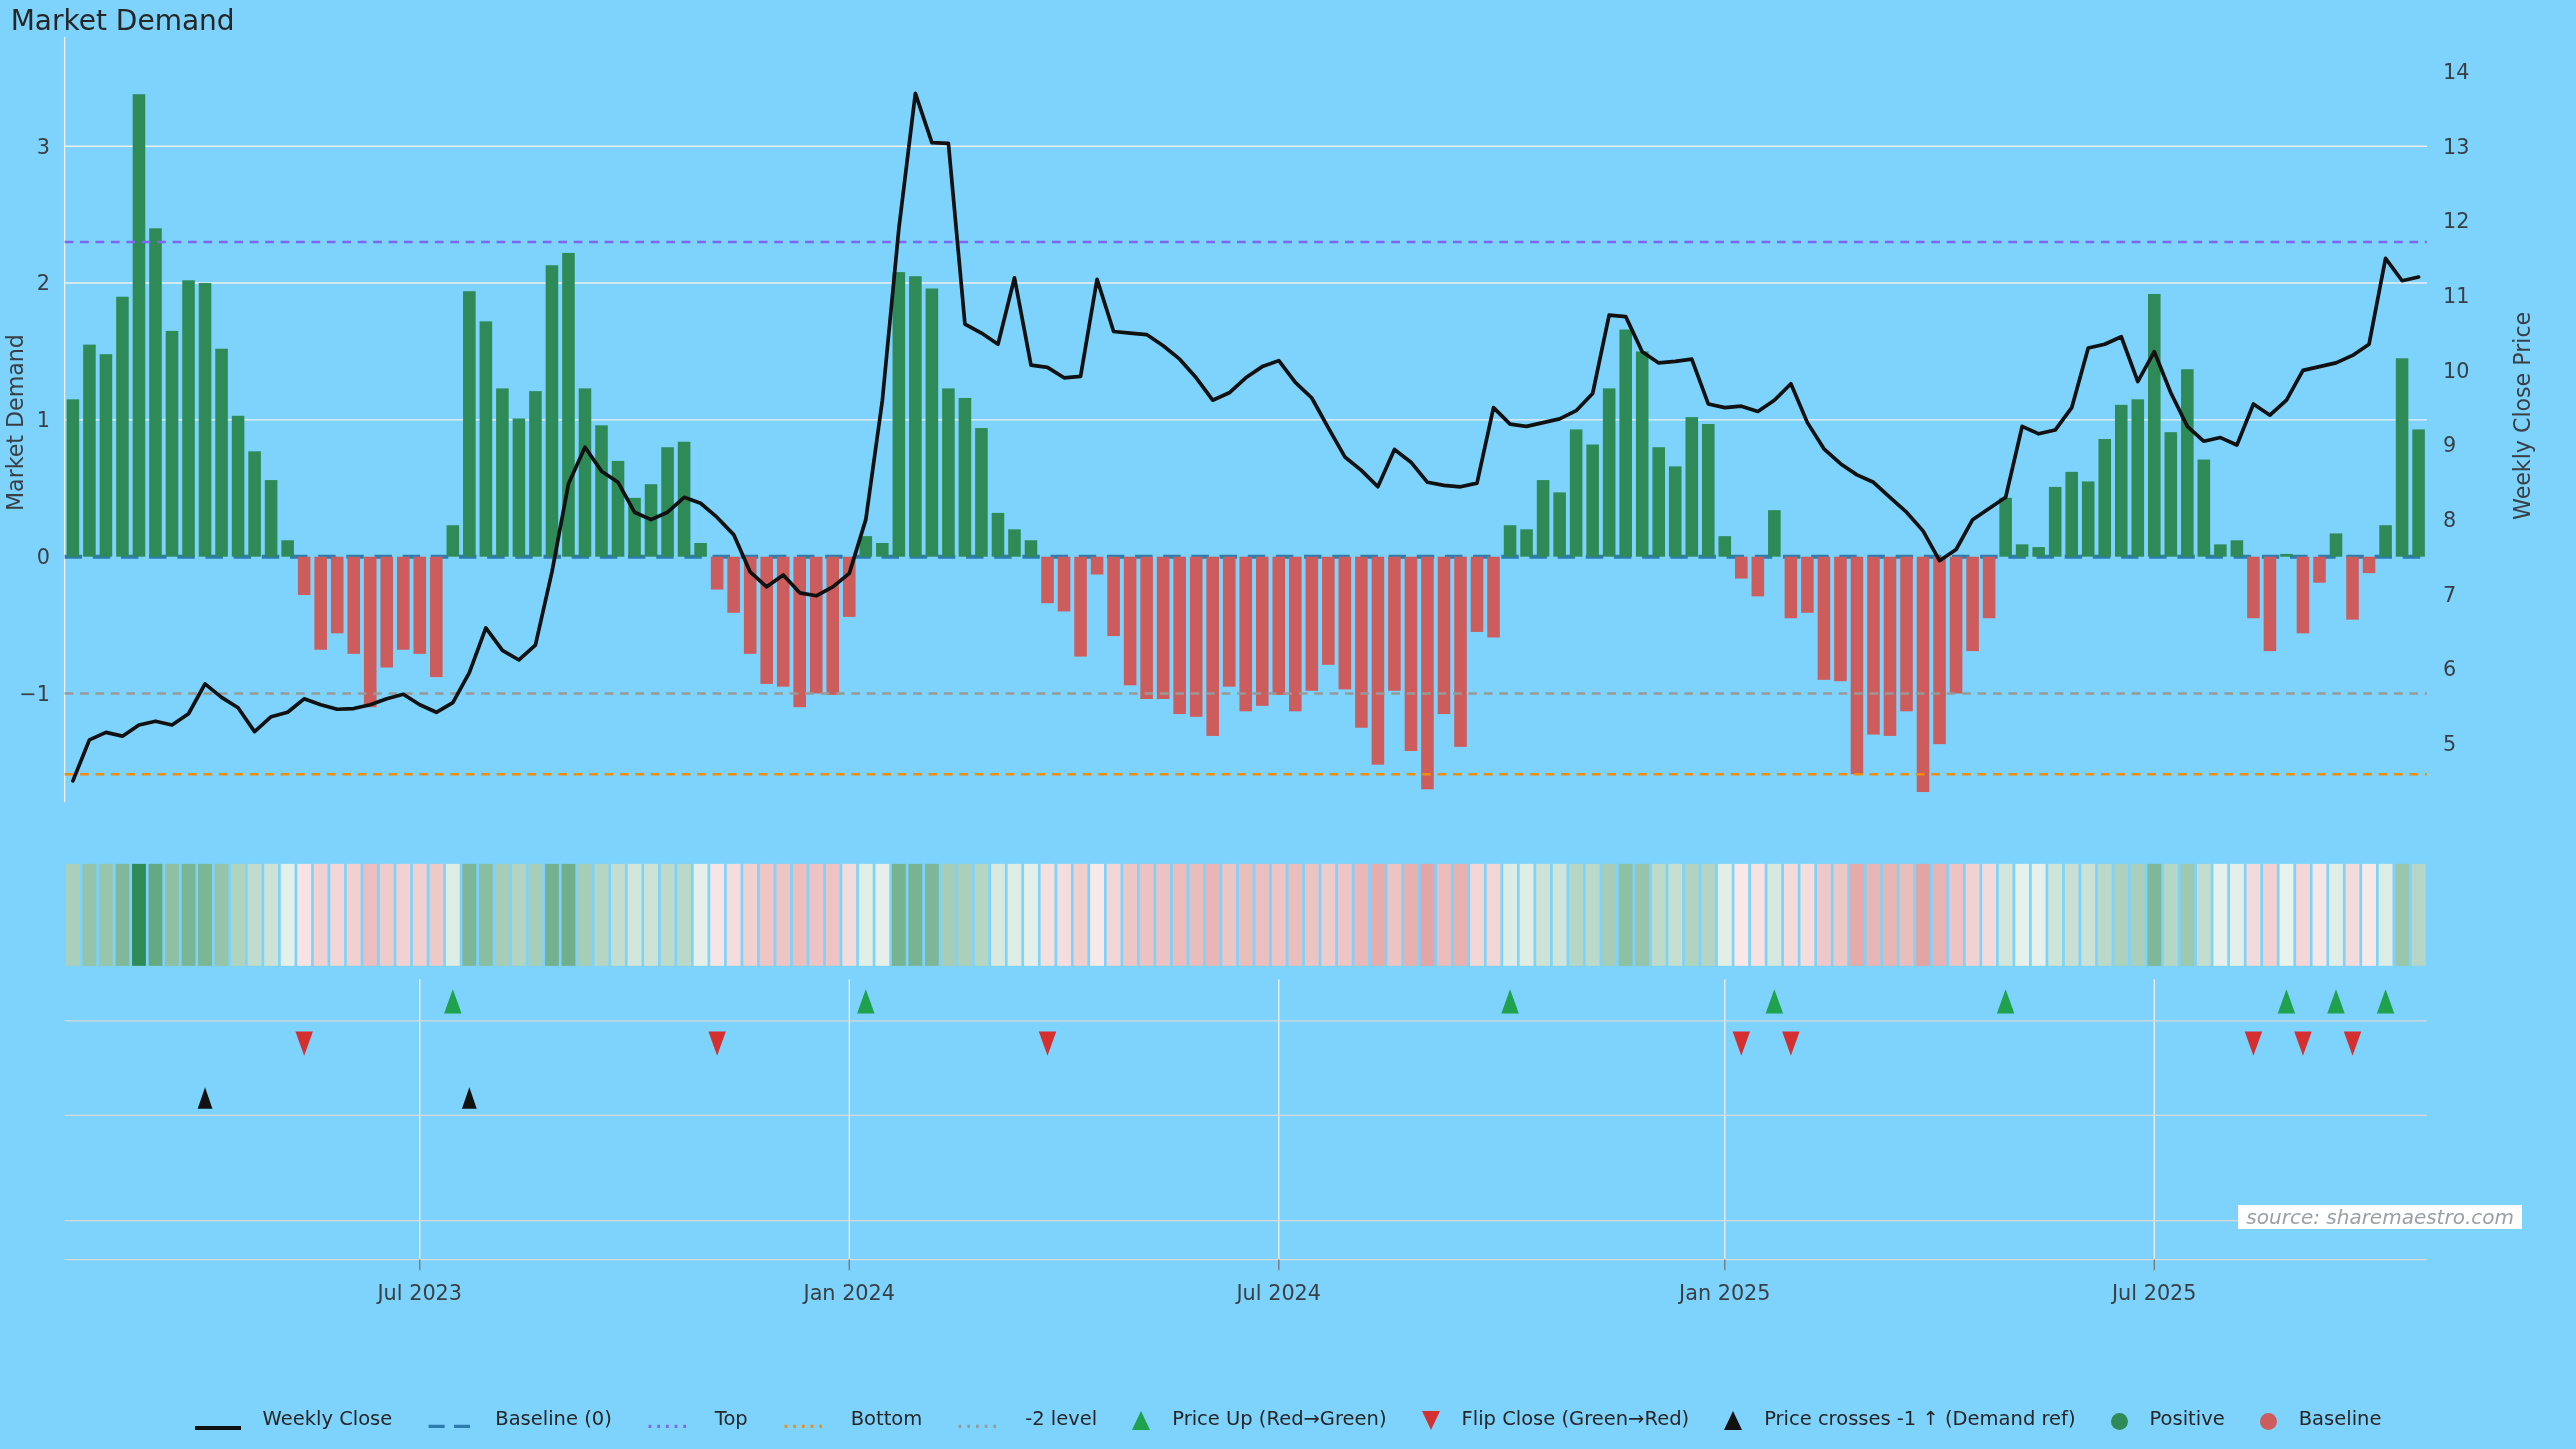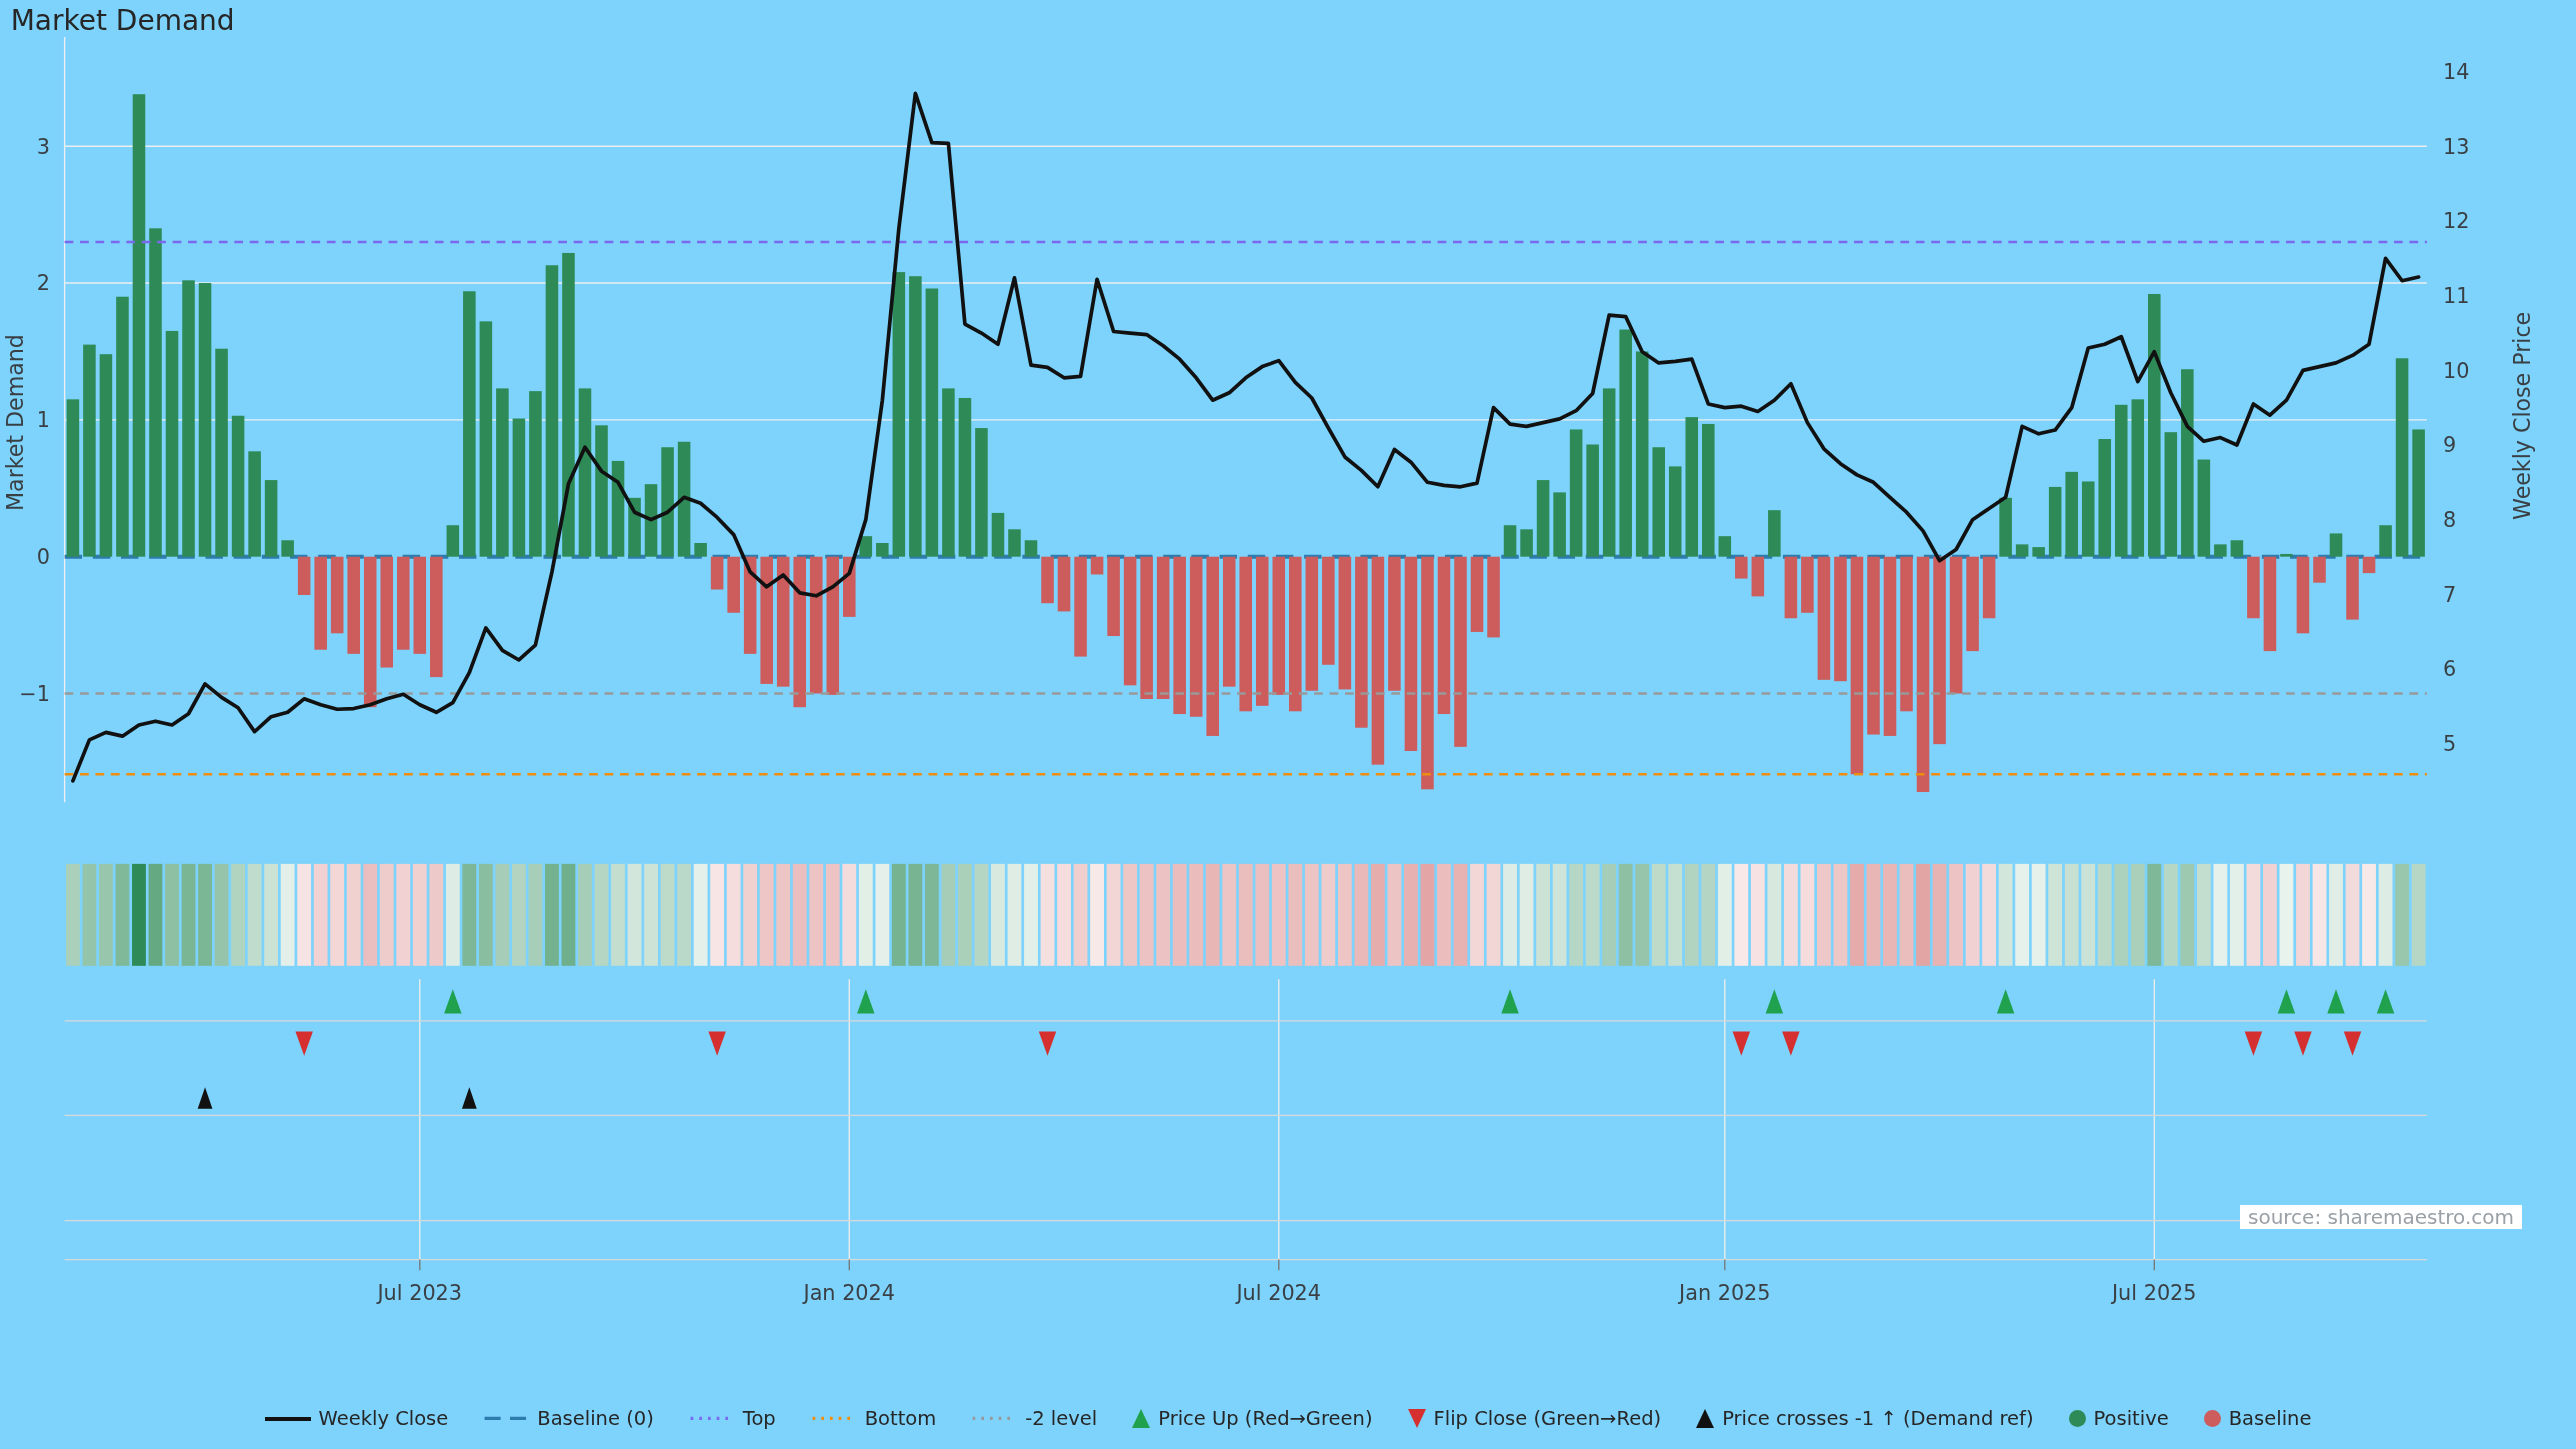--- a/index.html
+++ b/index.html
@@ -1,23 +1,23 @@
 <!DOCTYPE html>
 <html style="font-size:10.7px"><head>
 <meta charset="utf-8">
 <style>
   html,body{margin:0;padding:0;background:#ffffff;width:2576px;height:1449px;overflow:hidden;}
   body{font-family:"DejaVu Sans","Liberation Sans",sans-serif;}
   .page{position:relative;width:2576px;height:1449px;background:#7dd3fc;}
   .chart-title{position:absolute;left:10.7px;top:4px;font-size:28px;color:#262626;}
   #chart-svg{position:absolute;left:0;top:0;}
   svg text{font-family:"DejaVu Sans","Liberation Sans",sans-serif;}
-  .source-credit{position:absolute;top:1205px;right:54px;font-size:20px;color:#9aa0a6;background:#ffffff;padding:0 8px;}
+  .source-credit{position:absolute;top:1205px;right:54px;font-size:20px;color:#9aa0a6;background:#ffffff;padding:0 8px;font-style:italic;}
   .legend{position:absolute;left:0;right:0;top:1407px;display:flex;justify-content:center;align-items:center;gap:35px;}
-  .legend-item{display:flex;align-items:center;gap:8px;}
+  .legend-item{display:flex;align-items:flex-end;gap:22px;}
   .legend-label{font-size:19.5px;color:#262626;white-space:nowrap;}
   .sw-line{width:46px;height:4px;}
   .sw-tri-up{width:0;height:0;border-left:9.4px solid transparent;border-right:9.4px solid transparent;border-bottom:19px solid #000;}
   .sw-tri-down{width:0;height:0;border-left:9.4px solid transparent;border-right:9.4px solid transparent;border-top:19px solid #000;}
   .sw-circle{width:17px;height:17px;border-radius:50%;}
 </style>
 </head>
 <body>
 
 <div class="page">

